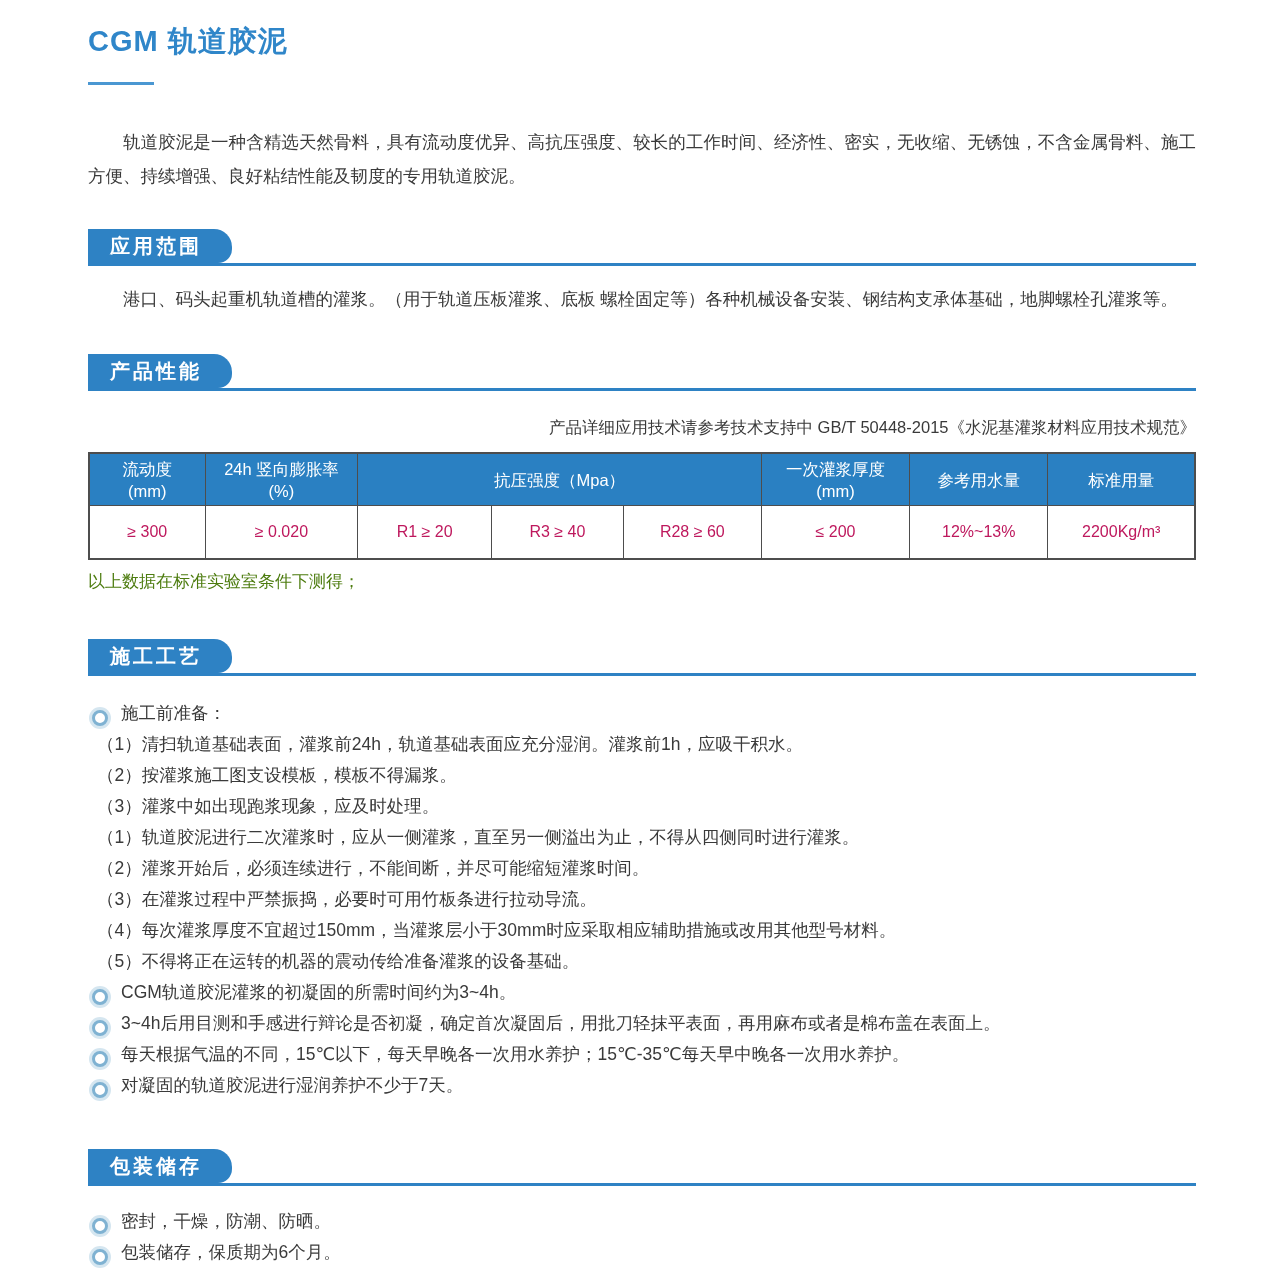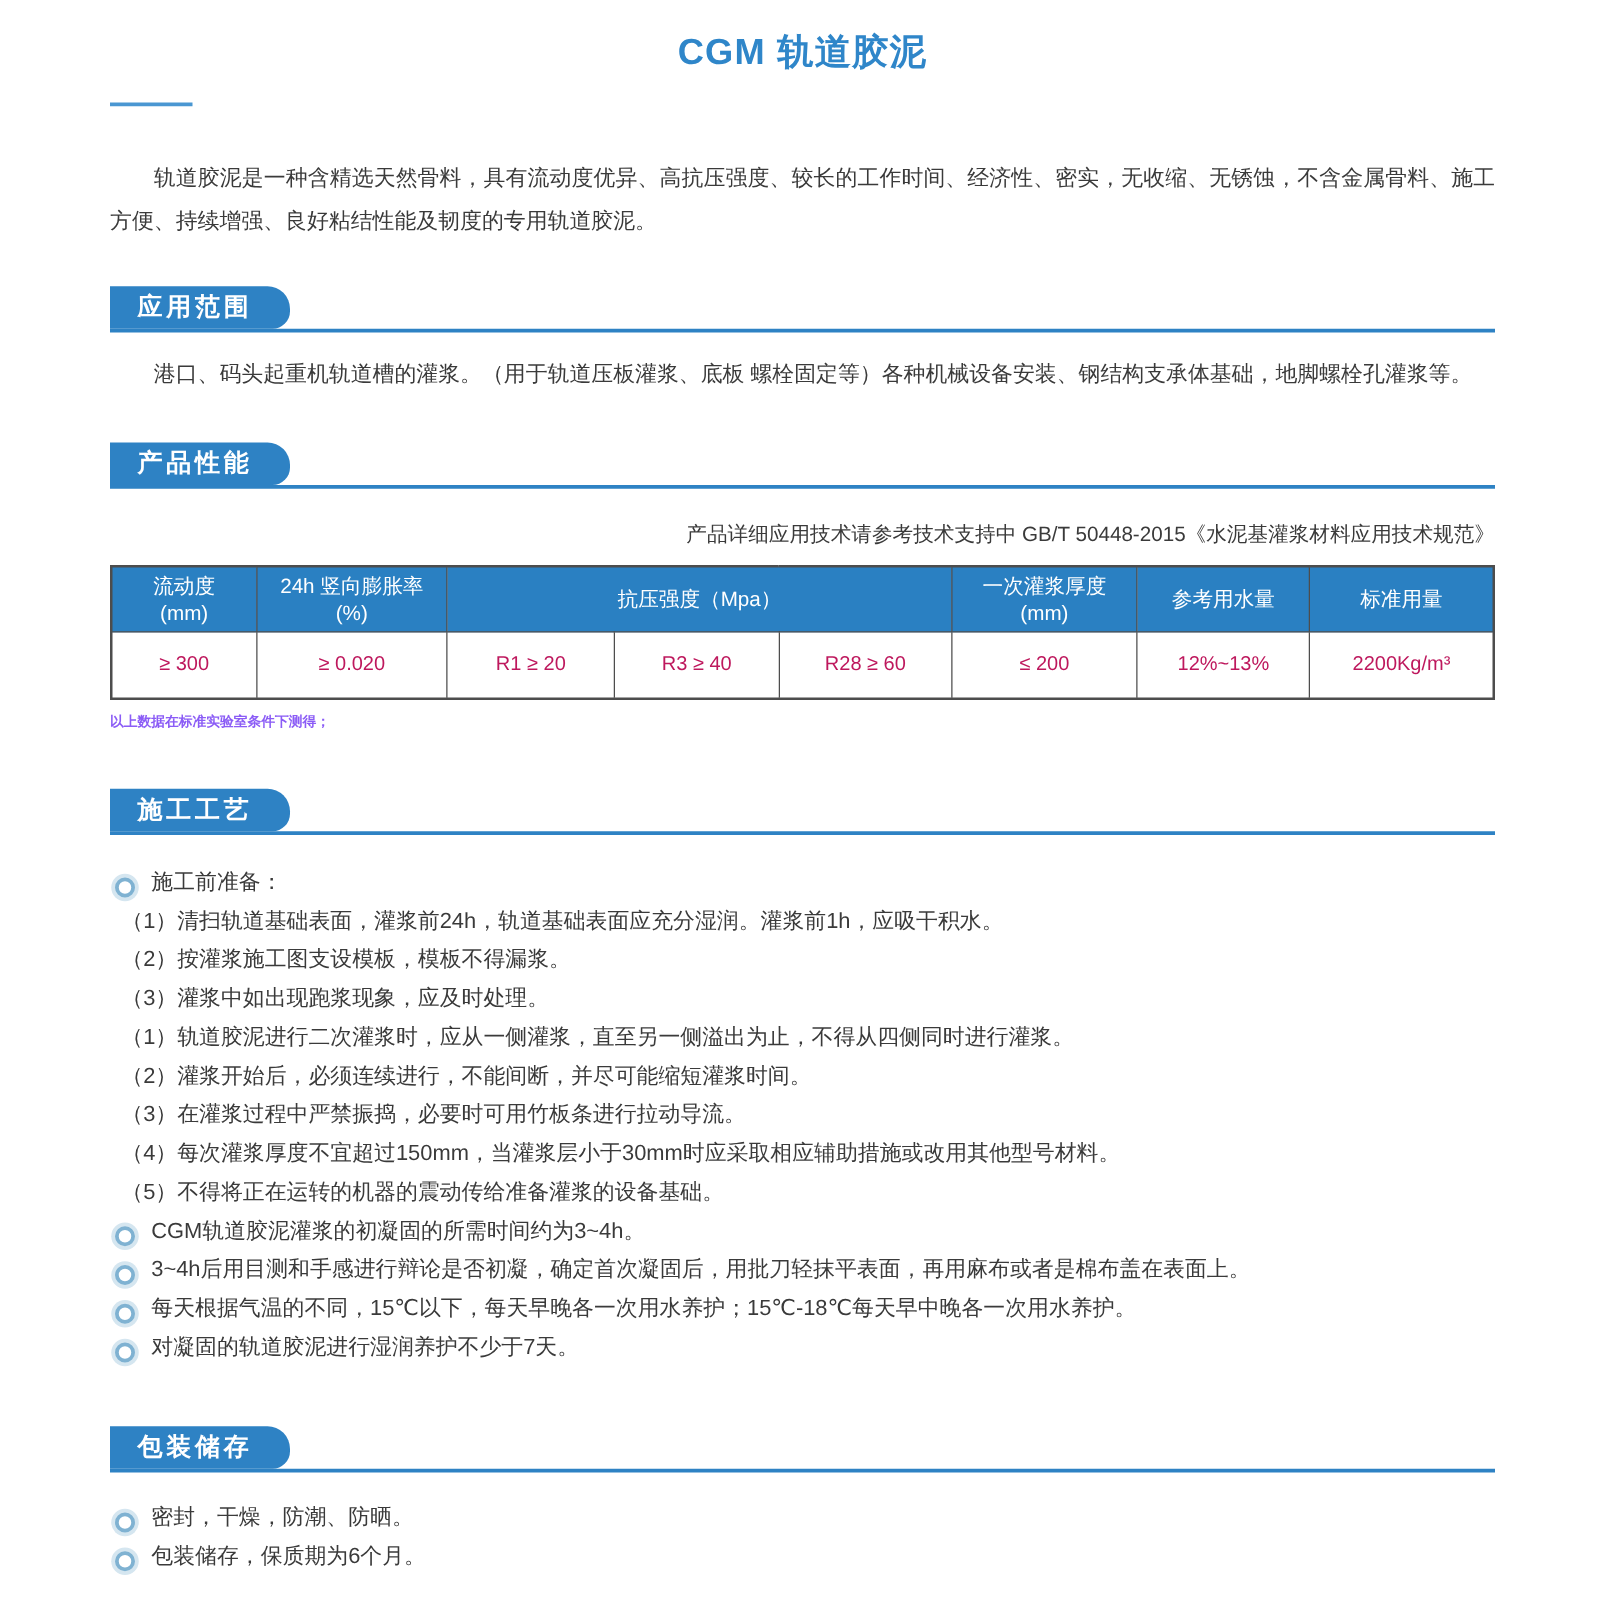--- a/index.html
+++ b/index.html
@@ -6,21 +6,21 @@
   body{
     width:1283px;height:1280px;overflow:hidden;
     font-family:"Liberation Sans","DejaVu Sans",sans-serif;
     color:#333;
     -webkit-font-smoothing:antialiased;
   }
   .page{padding:22px 87px 0 88px;}
 
   
   .title{
-    margin:0;font-size:29px;font-weight:bold;color:#2f86c9;letter-spacing:1px;text-align:center;
+    margin:0;font-size:29px;font-weight:bold;color:#2f86c9;letter-spacing:1px;
   }
   .title-dash{width:66px;height:3px;background:#4a97d2;margin-top:20px;}
 
   
   .intro{
     margin:40px 0 0 0;font-size:17.5px;line-height:34px;color:#3a3a3a;
     text-indent:2em;text-align:justify;
   }
 
   
@@ -49,21 +49,21 @@
     border:2px solid #4d4d4d;table-layout:fixed;
   }
   table.perf th,table.perf td{border:1.5px solid #4d4d4d;text-align:center;vertical-align:middle;}
   table.perf th{
     background:#2a80c2;color:#ffffff;font-weight:normal;
     font-size:16.5px;line-height:22px;height:47px;padding:2px 2px;
   }
   table.perf td{
     background:#fff;color:#be185d;font-size:16px;height:48px;padding:2px 2px;
   }
-  .footnote{margin:10px 0 0 0;font-size:11px;color:#8b5cf6;font-weight:bold;}
+  .footnote{margin:10px 0 0 0;font-size:17px;color:#4d7c0f;}
 
   
   .list{margin-top:22px;}
   .li{display:flex;align-items:center;font-size:17.5px;line-height:31px;color:#3a3a3a;}
   .li .t{flex:1;}
   .ring{
     display:inline-block;flex:none;width:10px;height:10px;background:#fff;
     border:3px solid #7fb2d2;border-radius:50%;
     box-shadow:0 0 0 3px #d5e6f0;margin:8px 13px 0 4px;
   }
@@ -182,21 +182,21 @@
     <div class="li b">
         <span class="ring"></span>
         <span class="t">CGM轨道胶泥灌浆的初凝固的所需时间约为3~4h。</span>
       </div>
     <div class="li b">
         <span class="ring"></span>
         <span class="t">3~4h后用目测和手感进行辩论是否初凝，确定首次凝固后，用批刀轻抹平表面，再用麻布或者是棉布盖在表面上。</span>
       </div>
     <div class="li b">
         <span class="ring"></span>
-        <span class="t">每天根据气温的不同，15℃以下，每天早晚各一次用水养护；15℃-18℃每天早中晚各一次用水养护。</span>
+        <span class="t">每天根据气温的不同，15℃以下，每天早晚各一次用水养护；15℃-35℃每天早中晚各一次用水养护。</span>
       </div>
     <div class="li b">
         <span class="ring"></span>
         <span class="t">对凝固的轨道胶泥进行湿润养护不少于7天。</span>
       </div>
   </div>
 
   <div class="section-head mt-pack">
     <div class="tab">
       <span>包装储存</span>

